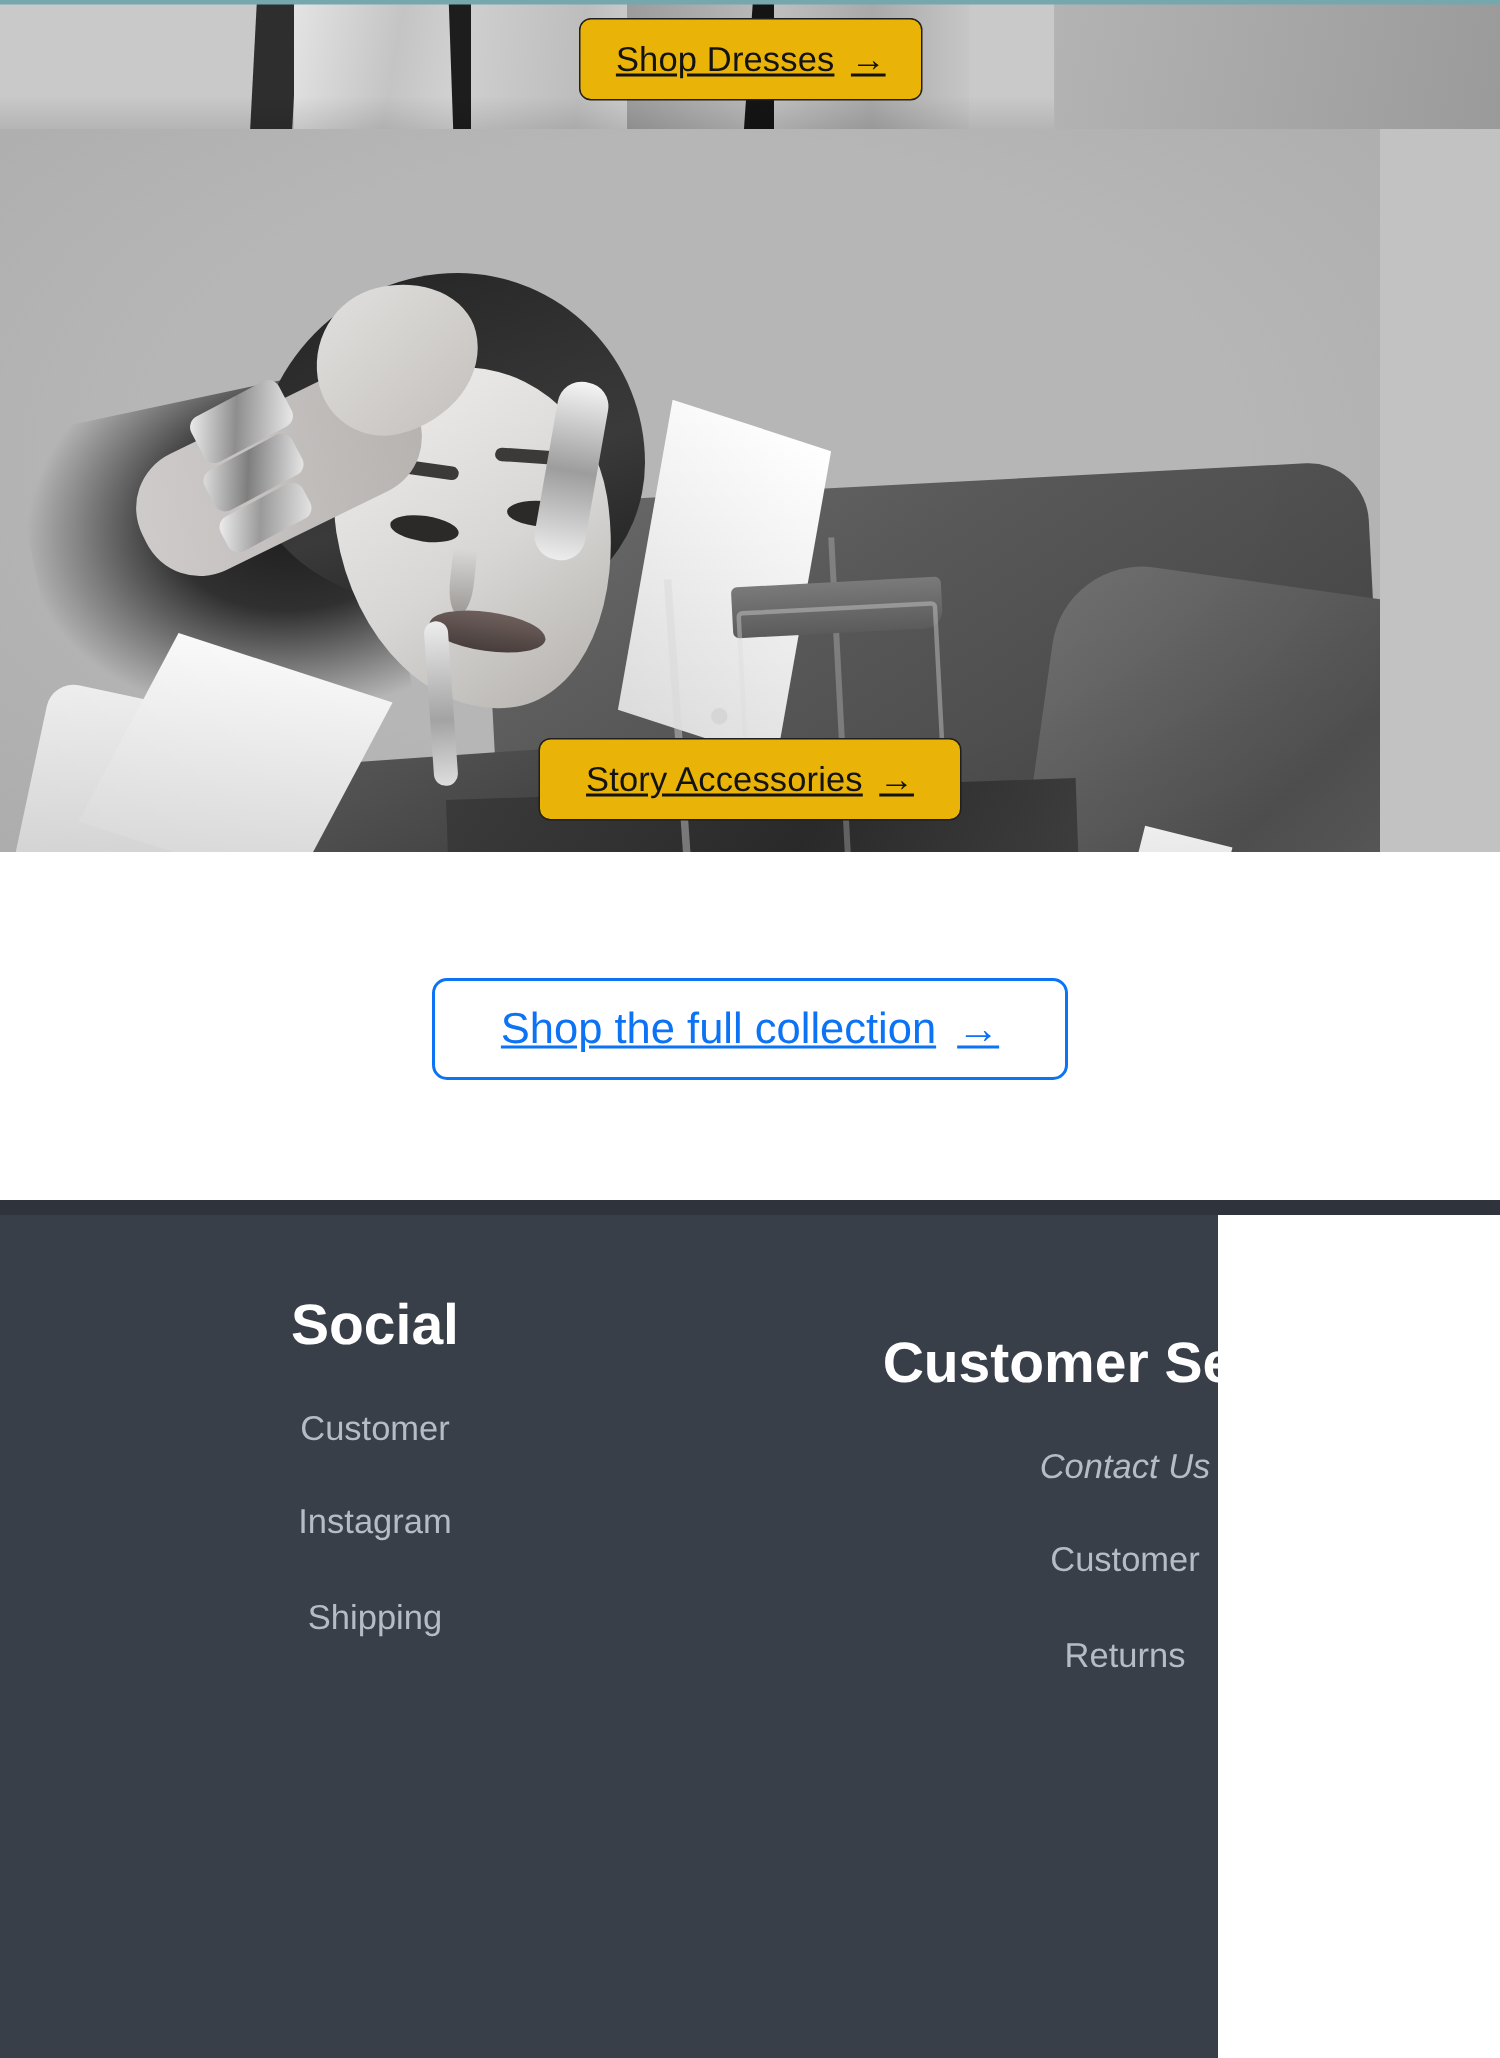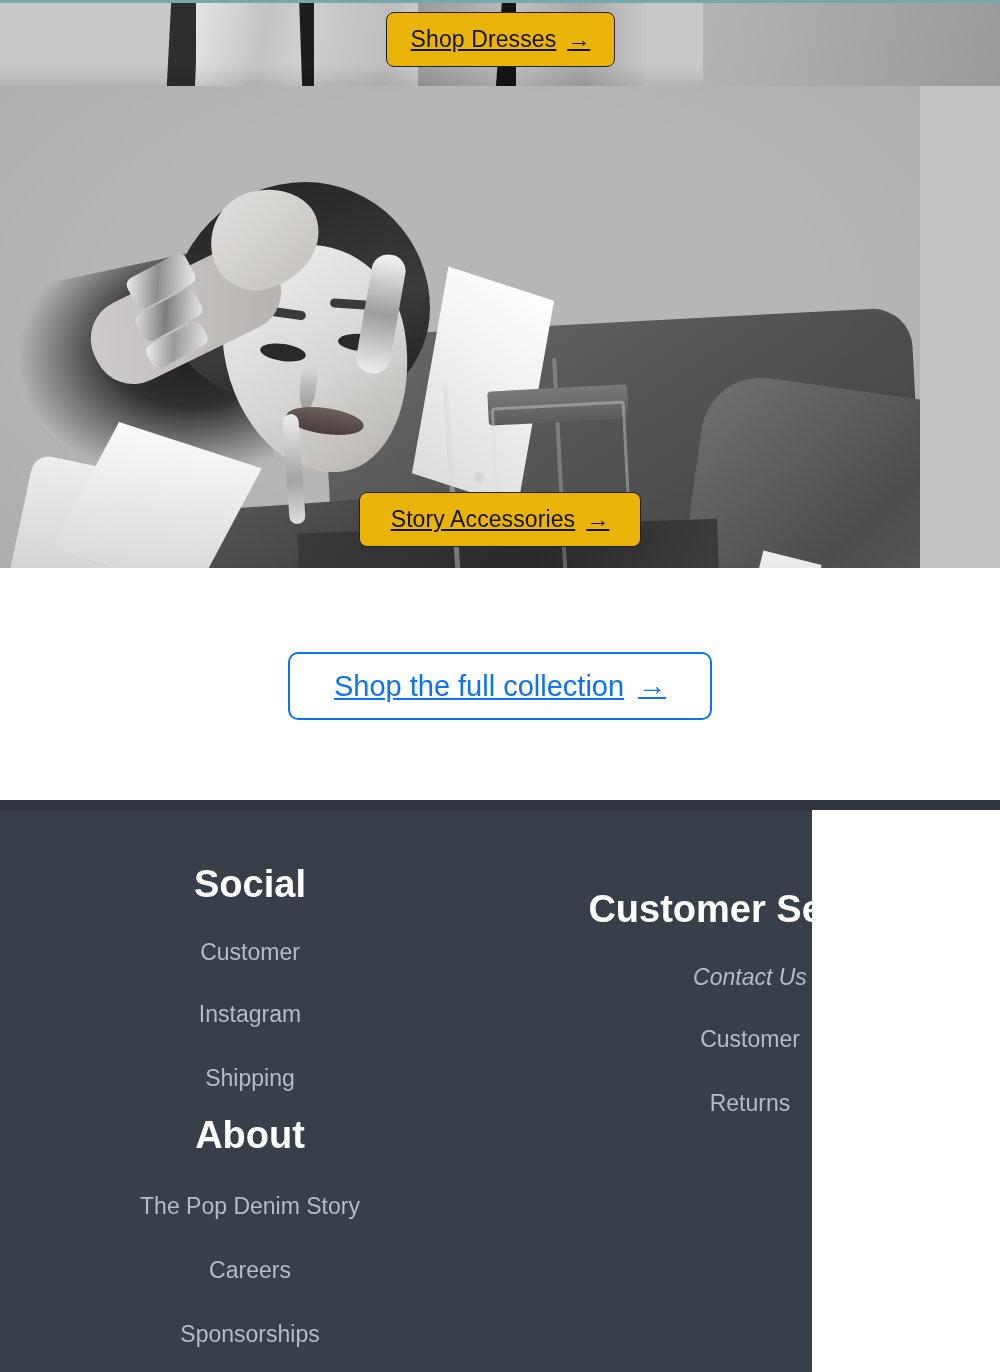--- a/index.html
+++ b/index.html
@@ -392,21 +392,15 @@
 
       <div class="footer-col col-service">
         <h2 class="footer-heading">Customer Service</h2>
         <a class="footer-link" href="#">Contact Us</a>
         <a class="footer-link" href="#">Customer</a>
         <a class="footer-link" href="#">Returns</a>
       </div>
 
     </div>
 
-    <div class="about-block">
-      <h2 class="footer-heading">About</h2>
-      <a class="footer-link" href="#">The Pop Denim Story</a>
-      <a class="footer-link" href="#">Careers</a>
-      <a class="footer-link" href="#">Sponsorships</a>
-    </div>
   </div>
 
 </div>
 
 </body></html>

